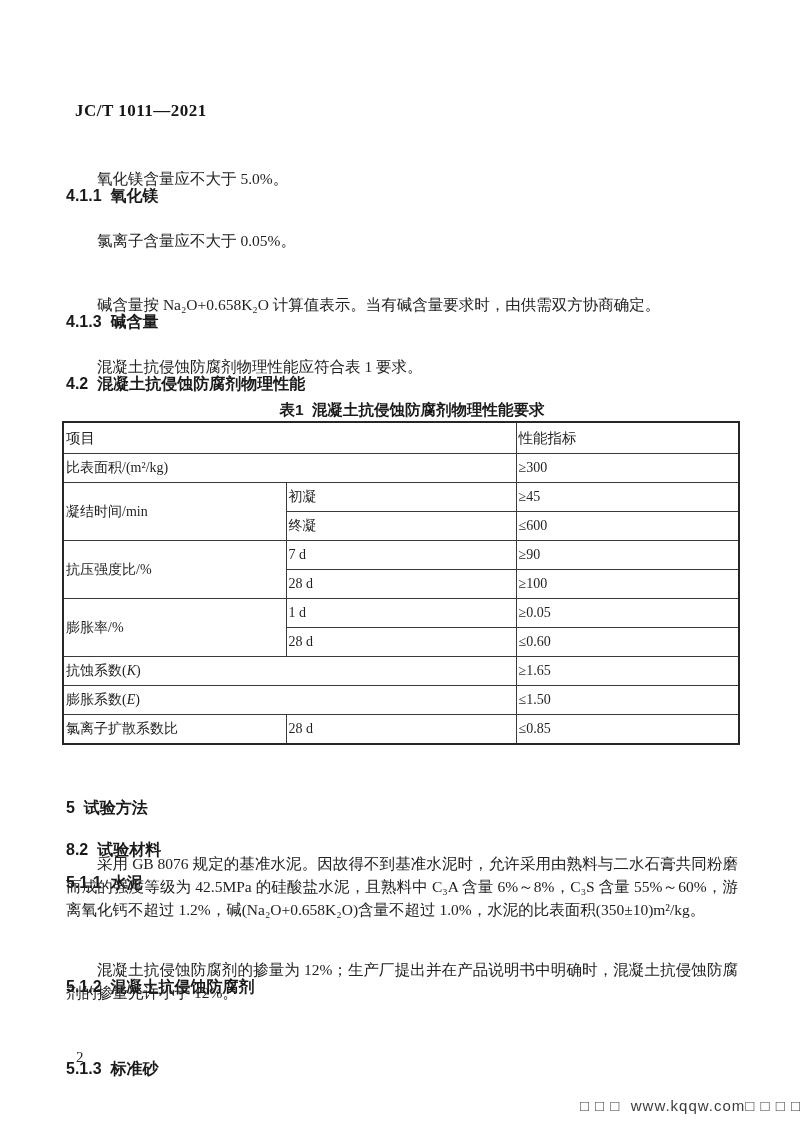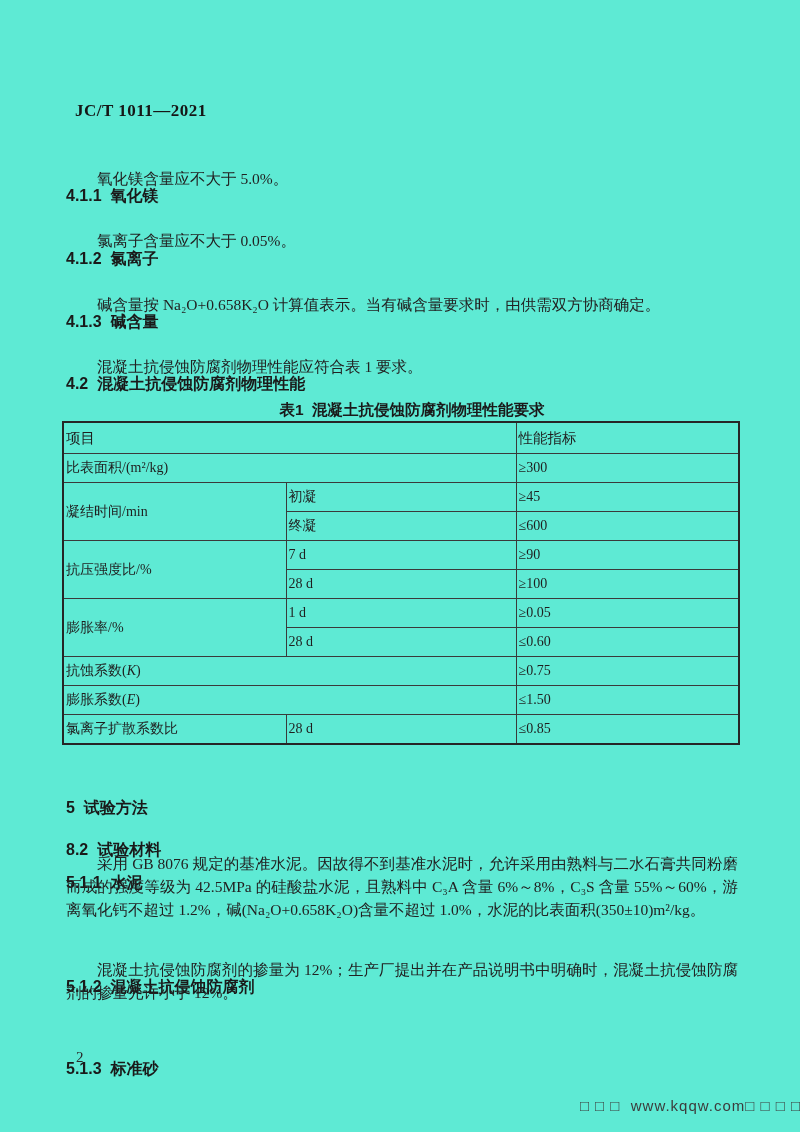--- a/index.html
+++ b/index.html
@@ -1,18 +1,18 @@
 <!DOCTYPE html>
 <html><head>
 <meta charset="utf-8">
 <style>
   html,body{margin:0;padding:0;background:#e8e8e8;}
   .page{
     position:relative;width:800px;height:1132px;margin:0 auto;
-    background:#5eead4;color:#1f1f1f;overflow:hidden;
+    background:#ffffff;color:#1f1f1f;overflow:hidden;
     font-family:"Liberation Serif","DejaVu Serif",serif;
   }
   .abs{position:absolute;left:66px;width:672px;margin:0;}
   .doc-number{
     position:absolute;top:101px;left:75px;margin:0;
     font-family:"Liberation Serif","DejaVu Serif",serif;
     font-weight:700;font-size:17px;letter-spacing:0.5px;color:#161616;
   }
   .h{
     font-family:"Liberation Sans","DejaVu Sans",sans-serif;
@@ -55,21 +55,20 @@
 </head>
 <body>
 
 <div class="page">
 
   <p class="doc-number">JC/T 1011—2021</p>
 
   <p class="abs h" style="top:139px">4.1.1  氧化镁</p>
   <p class="abs p" style="top:167px">氧化镁含量应不大于 5.0%。</p>
 
-  <p class="abs h" style="top:202px">4.1.2  氯离子</p>
   <p class="abs p" style="top:229px">氯离子含量应不大于 0.05%。</p>
 
   <p class="abs h" style="top:265px">4.1.3  碱含量</p>
   <p class="abs p" style="top:293px">碱含量按 Na₂O+0.658K₂O 计算值表示。当有碱含量要求时，由供需双方协商确定。</p>
 
   <p class="abs h" style="top:327px">4.2  混凝土抗侵蚀防腐剂物理性能</p>
   <p class="abs p" style="top:355px">混凝土抗侵蚀防腐剂物理性能应符合表 1 要求。</p>
 
   <p class="table-title">表1  混凝土抗侵蚀防腐剂物理性能要求</p>
 
@@ -110,21 +109,21 @@
         <td rowspan="2">膨胀率/%</td>
         <td>1 d</td>
         <td>≥0.05</td>
       </tr>
       <tr>
         <td>28 d</td>
         <td>≤0.60</td>
       </tr>
       <tr>
         <td colspan="2"><span>抗蚀系数(</span><span class="sym">K</span><span>)</span></td>
-        <td>≥0.75</td>
+        <td>≥1.65</td>
       </tr>
       <tr>
         <td colspan="2"><span>膨胀系数(</span><span class="sym">E</span><span>)</span></td>
         <td>≤1.50</td>
       </tr>
       <tr>
         <td>氯离子扩散系数比</td>
         <td>28 d</td>
         <td>≤0.85</td>
       </tr>

